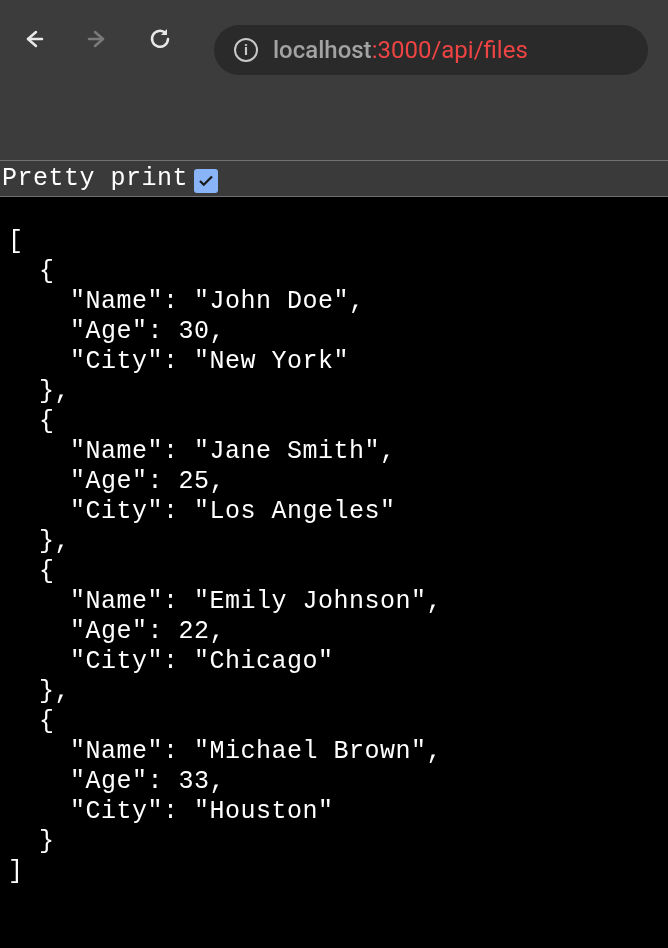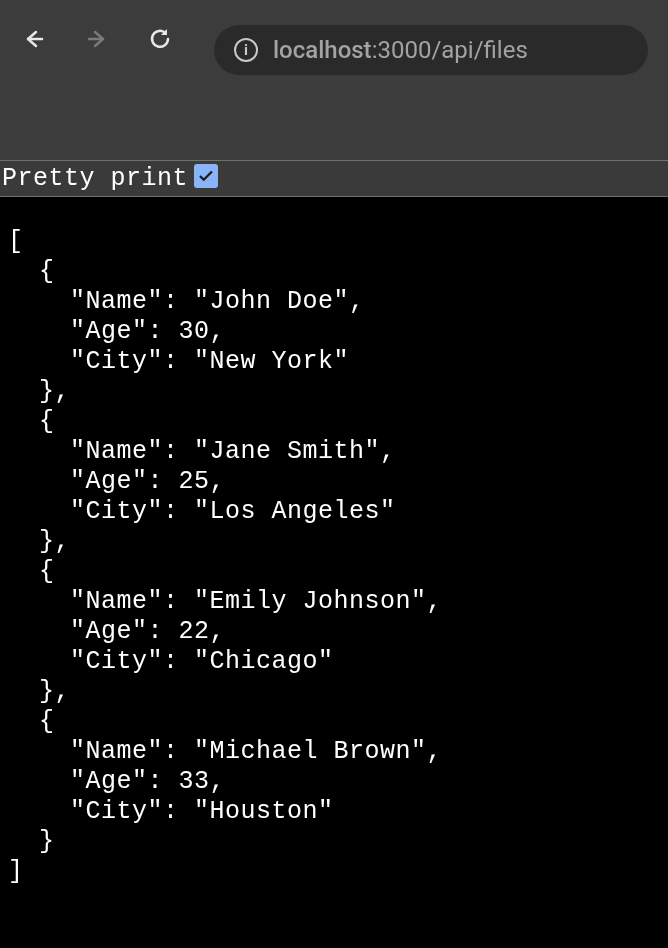--- a/index.html
+++ b/index.html
@@ -81,35 +81,35 @@
       white-space: nowrap;
       overflow: hidden;
     }
     
     .url-host {
       color: #a3a3a3;
       font-weight: 500;
     }
     
     .url-path {
-      color: #a3a3a3;
+      color: #ef4444;
     }
     
     .spacer {
       height: 65px;
       background: #3c3c3c;
     }
     
     .pretty-print-bar {
       background: #3a3a3a;
       border-top: 1px solid #707070;
       border-bottom: 1px solid #707070;
       padding: 3px 2px;
       display: flex;
-      align-items: flex-start;
+      align-items: flex-end;
       gap: 6px;
     }
     
     .pretty-print-label {
       font-family: "SF Mono", Menlo, Monaco, "Courier New", monospace;
       font-size: 25px;
       color: #ffffff;
       letter-spacing: 0.5px;
     }
     

